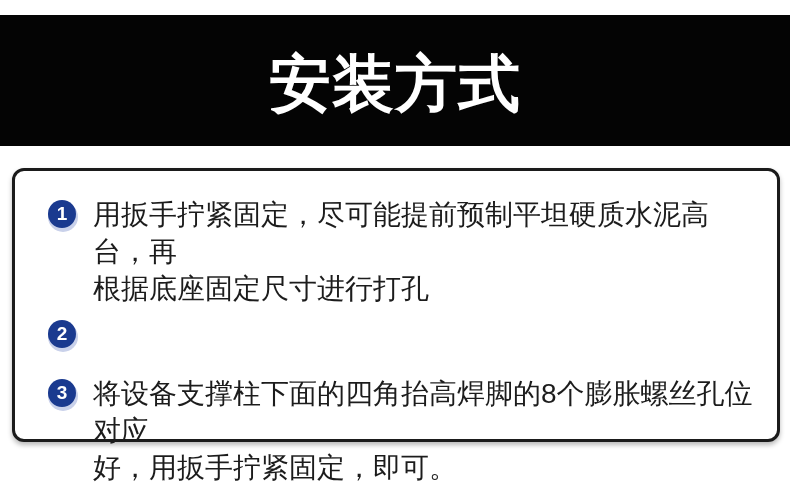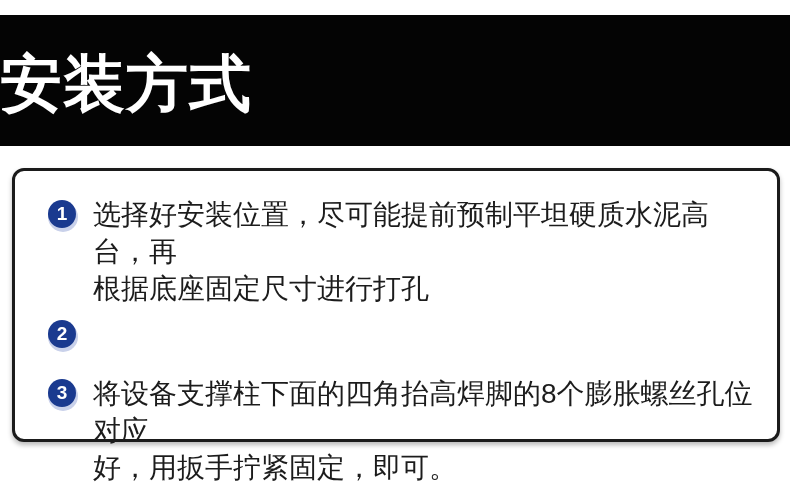--- a/index.html
+++ b/index.html
@@ -18,21 +18,21 @@
   
   .banner {
     position: absolute;
     top: 15px;
     left: 0;
     width: 790px;
     height: 131px;
     background: #040404;
     display: flex;
     align-items: center;
-    justify-content: flex-start;
+    justify-content: center;
   }
   .banner-title {
     color: #ffffff;
     font-size: 62px;
     font-weight: 800;
     letter-spacing: 1px;
     padding-top: 6px;
     line-height: 1;
   }
   
@@ -84,21 +84,21 @@
 <div class="page">
 
   <div class="banner">
     <div class="banner-title">安装方式</div>
   </div>
 
   <div class="panel">
 
     <div class="step">
       <div class="badge">1</div>
-      <div class="step-text">选择好安装位置，尽可能提前预制平坦硬质水泥高台，再
+      <div class="step-text">用扳手拧紧固定，尽可能提前预制平坦硬质水泥高台，再
 根据底座固定尺寸进行打孔</div>
     </div>
 
     <div class="step-gap-small"></div>
 
     <div class="step">
       <div class="badge">2</div>
     </div>
 
     <div class="step-gap-large"></div>

